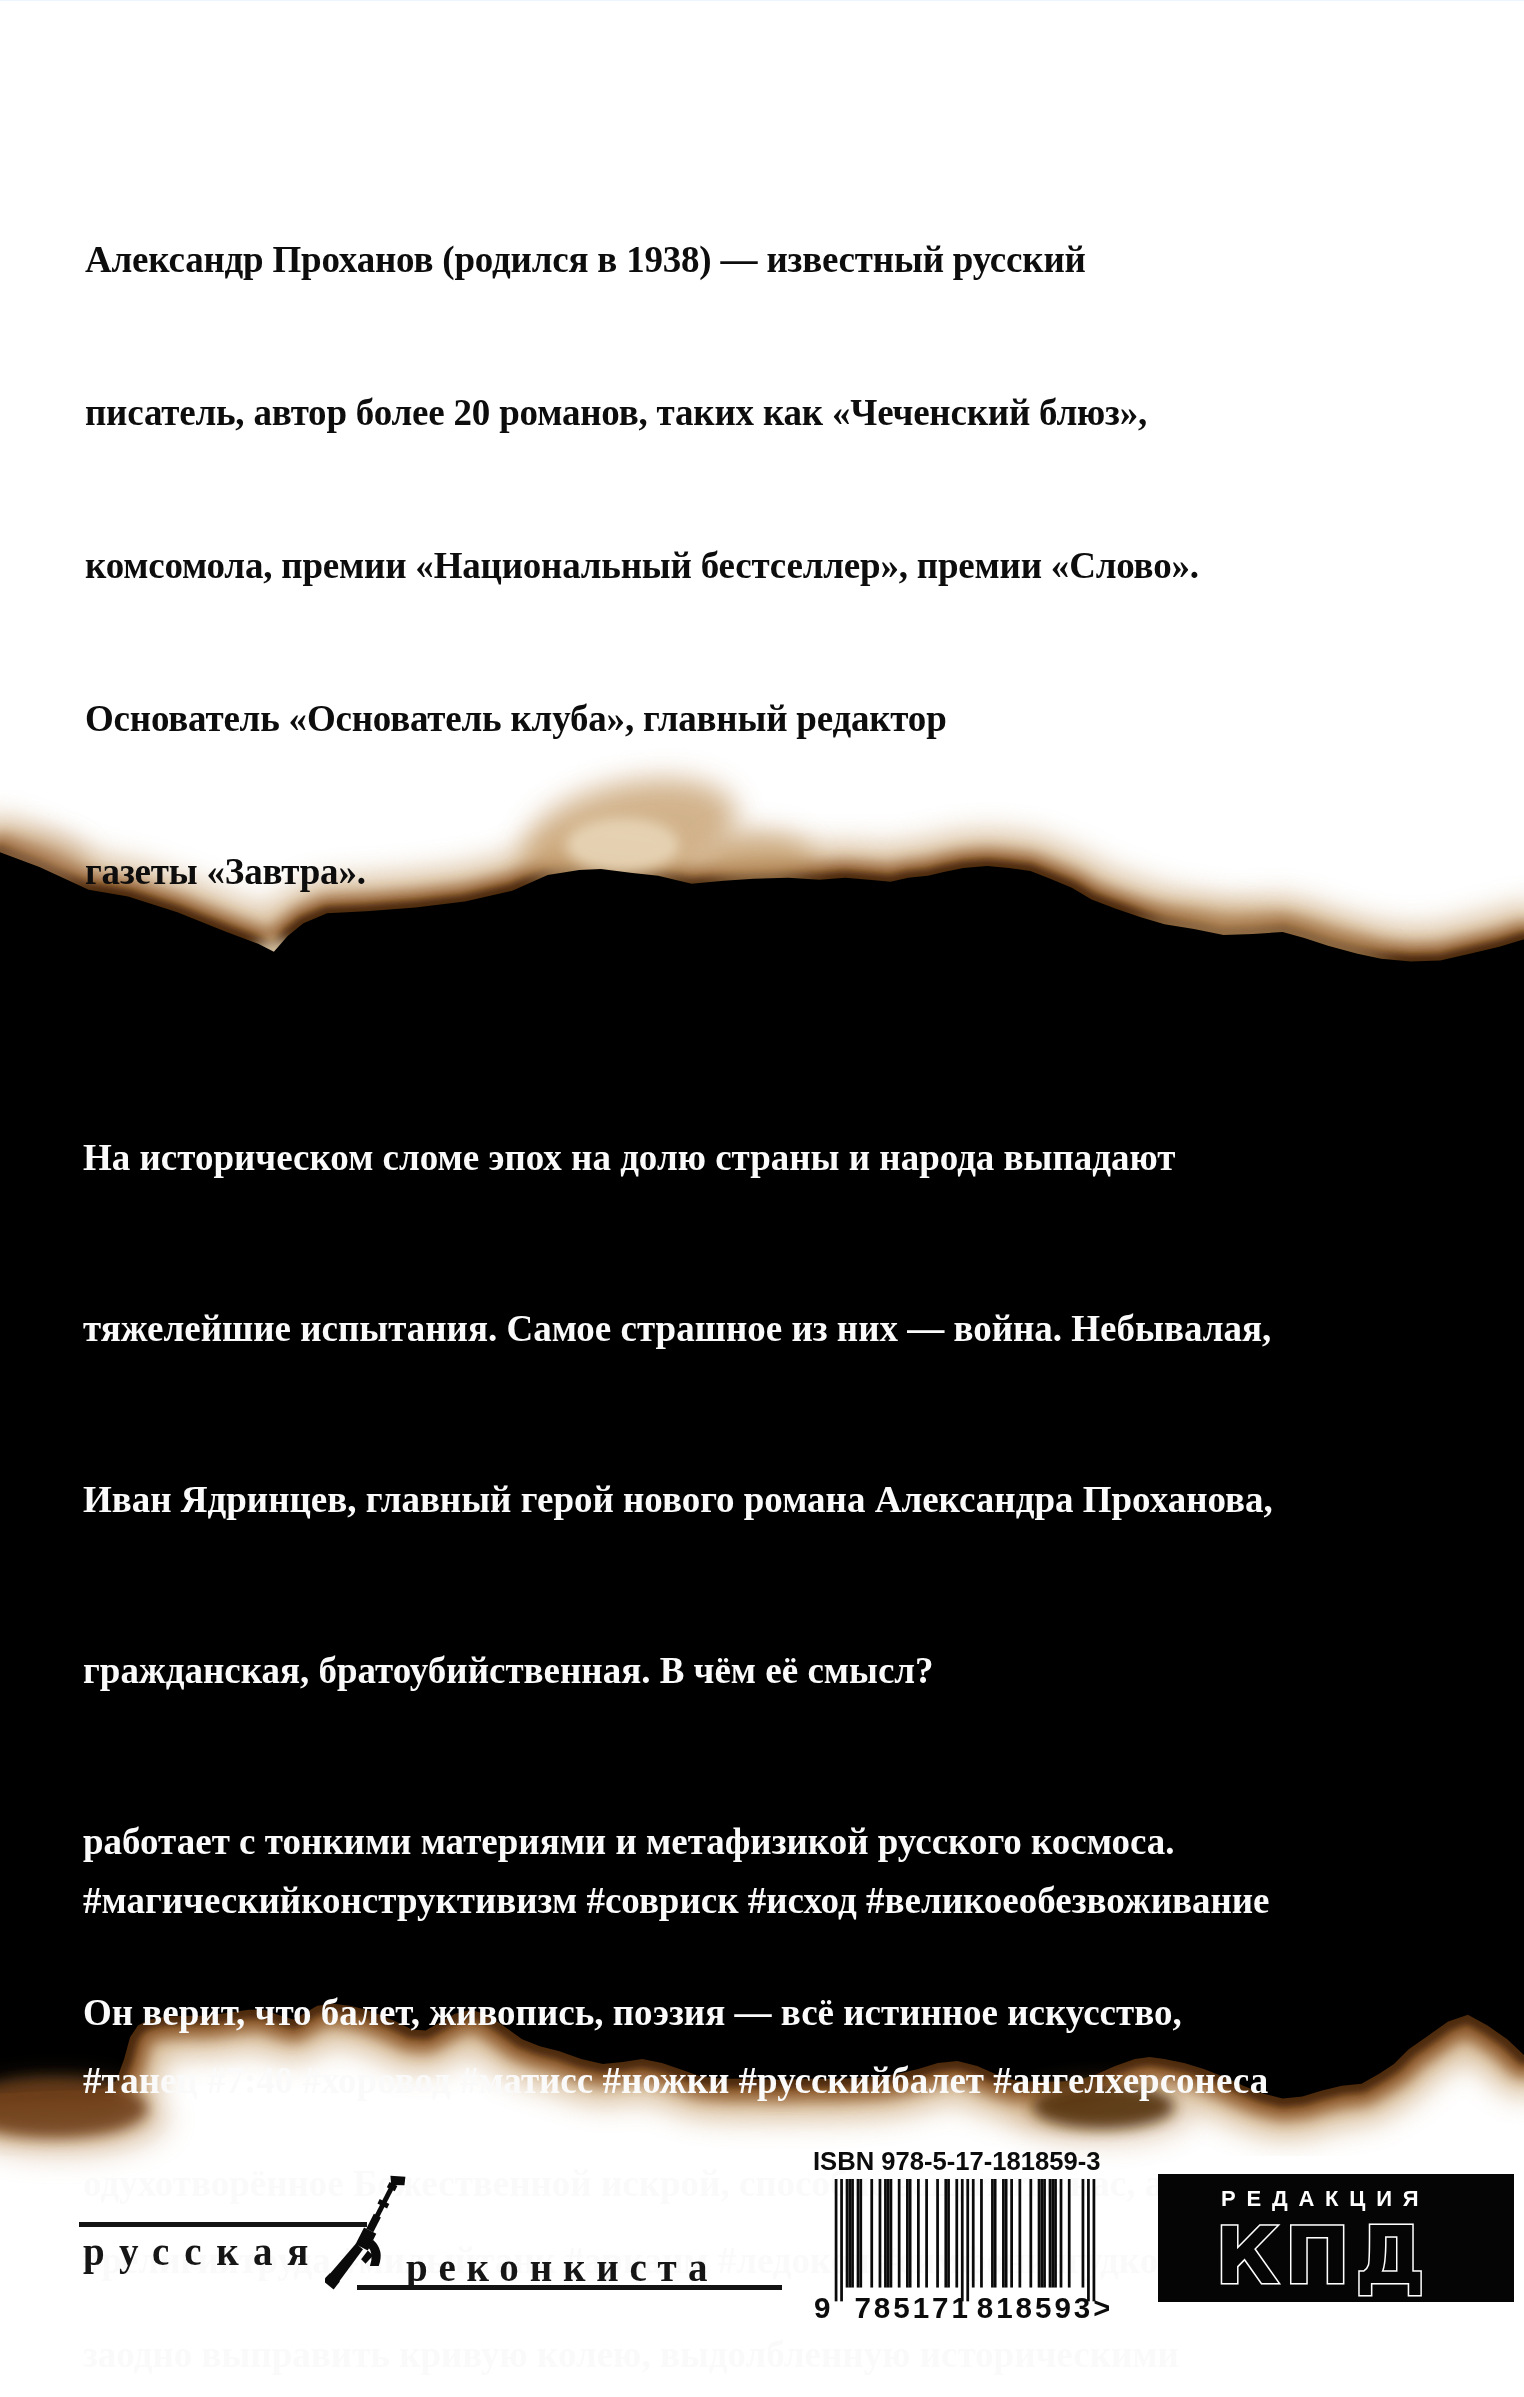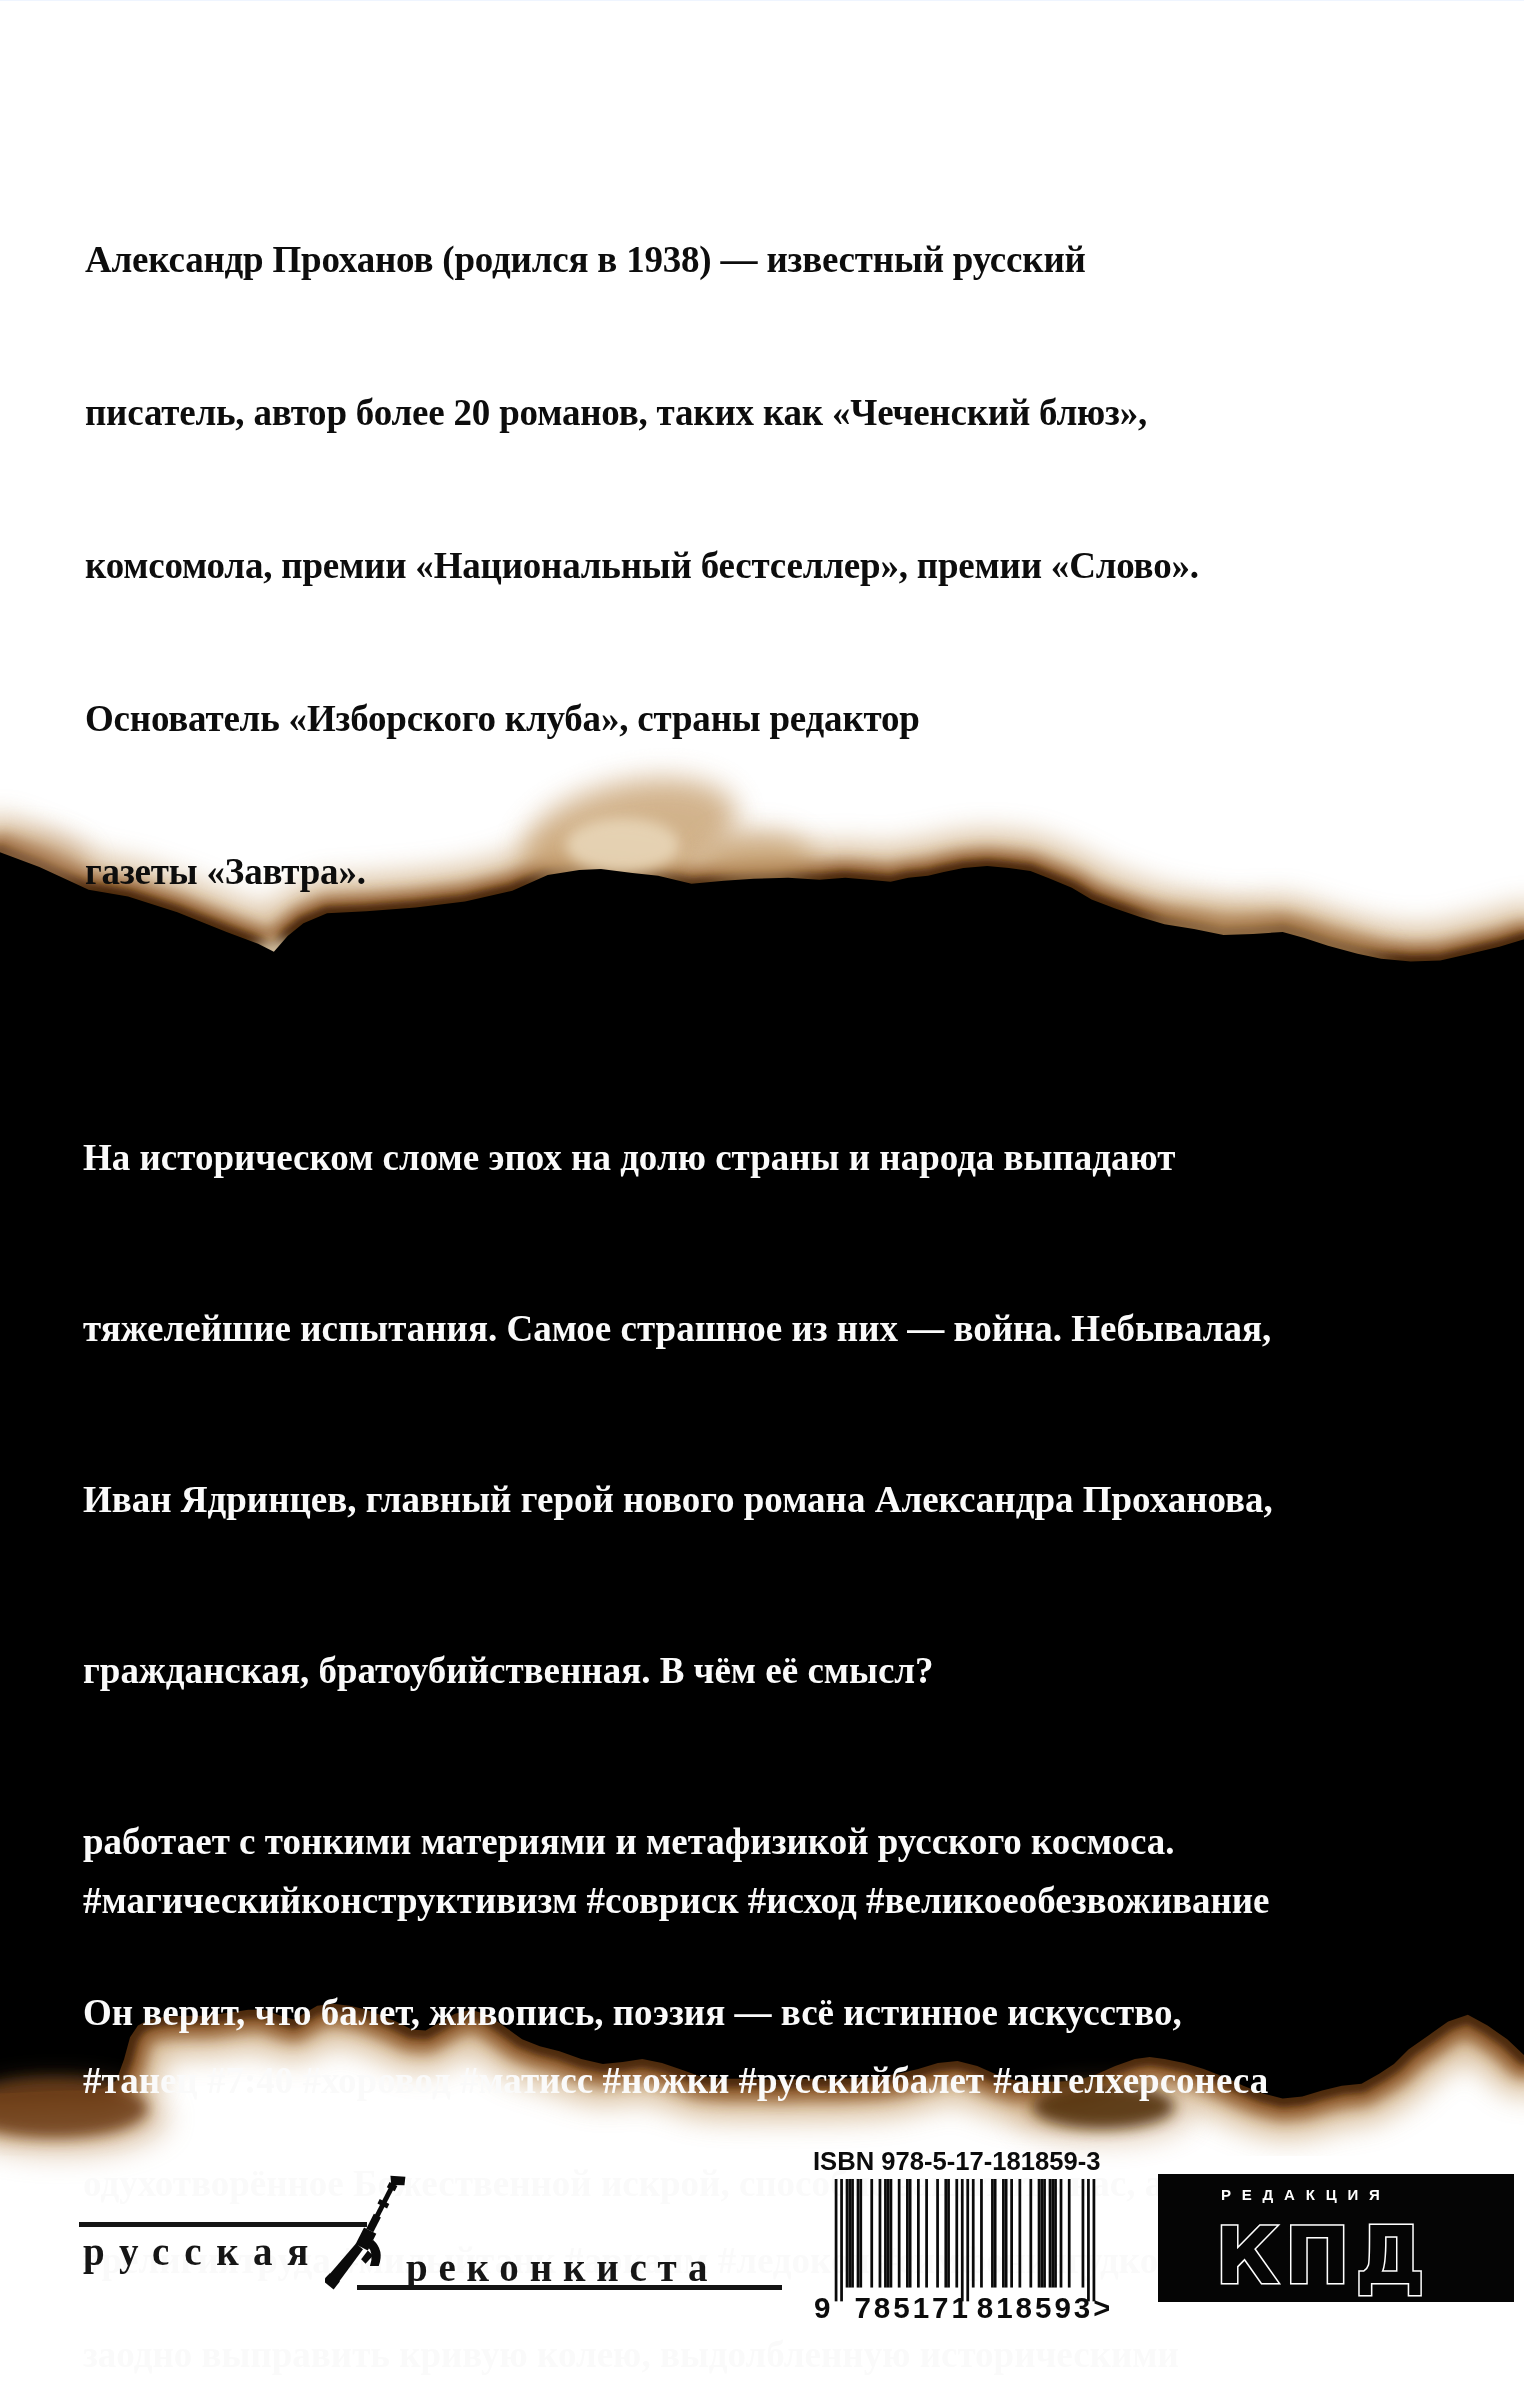--- a/index.html
+++ b/index.html
@@ -20,21 +20,21 @@
   #word-left { left:83px; top:2229px; letter-spacing:14.8px; }
   #word-right { left:406px; top:2245px; letter-spacing:10.8px; }
   #ak { position:absolute; left:325px; top:2170px; width:85px; height:132px; }
 
   #barcode-block { position:absolute; left:813px; top:2147px; width:296px; }
   #isbn-label { width:296px; text-align:left; font-family:"Liberation Sans", sans-serif; font-weight:bold; font-size:25.6px; color:#0c0c0c; letter-spacing:0px; }
   #barcode-svg { display:block; margin-top:3px; }
   .bc-digit { font-family:"Liberation Sans", sans-serif; font-weight:bold; font-size:30px; fill:#0c0c0c; }
 
   #publisher-box { position:absolute; left:1158px; top:2174px; width:356px; height:128px; background:#050505; }
-  #publisher-name { position:absolute; left:63px; top:11.8px; font-family:"Liberation Sans", sans-serif; font-weight:bold; font-size:15px; letter-spacing:10.8px; color:#ffffff; white-space:nowrap; }
+  #publisher-name { position:absolute; left:63px; top:11.8px; font-family:"Liberation Sans", sans-serif; font-weight:bold; font-size:22px; letter-spacing:10.8px; color:#ffffff; white-space:nowrap; }
   #publisher-logo-svg { position:absolute; left:51px; top:29.6px; }
   #publisher-logo-svg text { font-family:"DejaVu Sans", sans-serif; font-weight:bold; font-size:80px; letter-spacing:5px; fill:#050505; stroke:#ffffff; stroke-width:3; paint-order:stroke fill; }
 </style>
 </head>
 <body>
 
 <div class="page">
 
   <svg class="bg-art" width="1525" height="2398" viewBox="0 0 1548 2434" xmlns="http://www.w3.org/2000/svg">
     <defs>
@@ -80,21 +80,21 @@
       <ellipse cx="55" cy="2140" rx="95" ry="30" fill="#6b3b12" opacity="0.85" filter="url(#b7)"></ellipse>
       <ellipse cx="1120" cy="2145" rx="90" ry="28" fill="#b98a55" opacity="0.45" filter="url(#b14)"></ellipse>
       <ellipse cx="1120" cy="2138" rx="72" ry="23" fill="#53300e" opacity="0.9" filter="url(#b7)"></ellipse>
     </g>
   </svg>
 
   <div class="textblock" id="bio">
     <div>Александр Проханов (родился в 1938) — известный русский</div>
     <div>писатель, автор более 20 романов, таких как «Чеченский блюз»,</div>
     <div>комсомола, премии «Национальный бестселлер», премии «Слово».</div>
-    <div>Основатель «Изборского клуба», страны редактор</div>
+    <div>Основатель «Основатель клуба», главный редактор</div>
     <div>газеты «Завтра».</div>
   </div>
 
   <div class="textblock" id="synopsis">
     <div>На историческом сломе эпох на долю страны и народа выпадают</div>
     <div>тяжелейшие испытания. Самое страшное из них — война. Небывалая,</div>
     <div>Иван Ядринцев, главный герой нового романа Александра Проханова,</div>
     <div>гражданская, братоубийственная. В чём её смысл?</div>
     <div>работает с тонкими материями и метафизикой русского космоса.</div>
     <div>Он верит, что балет, живопись, поэзия — всё истинное искусство,</div>

